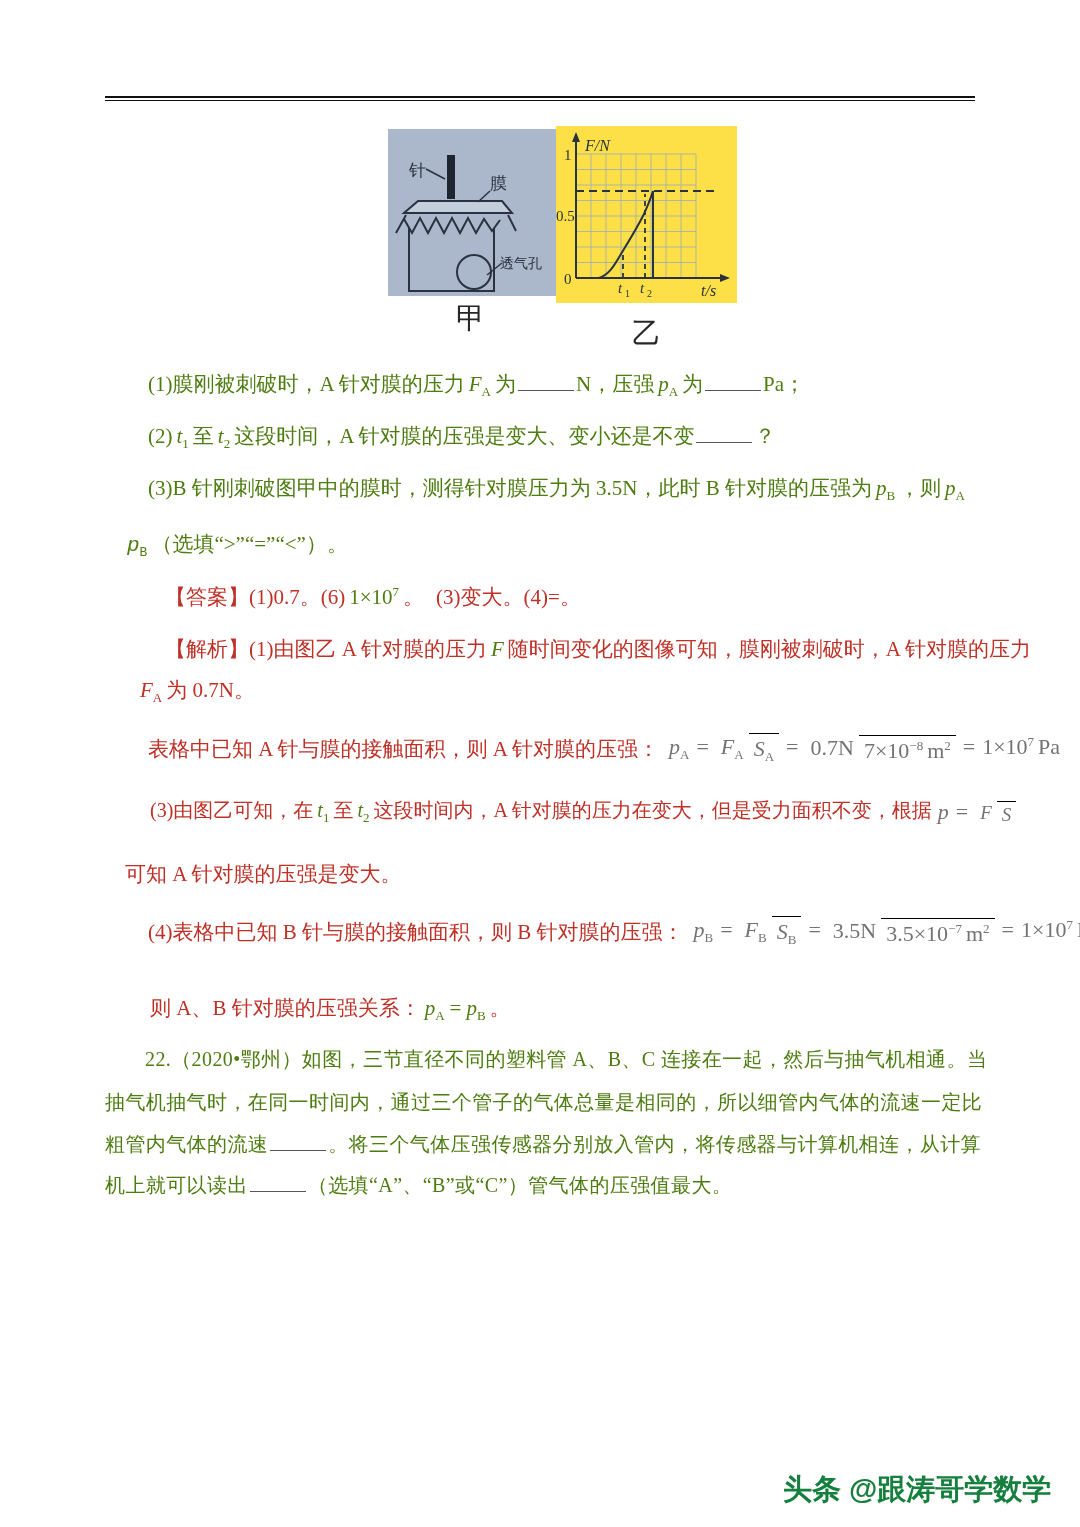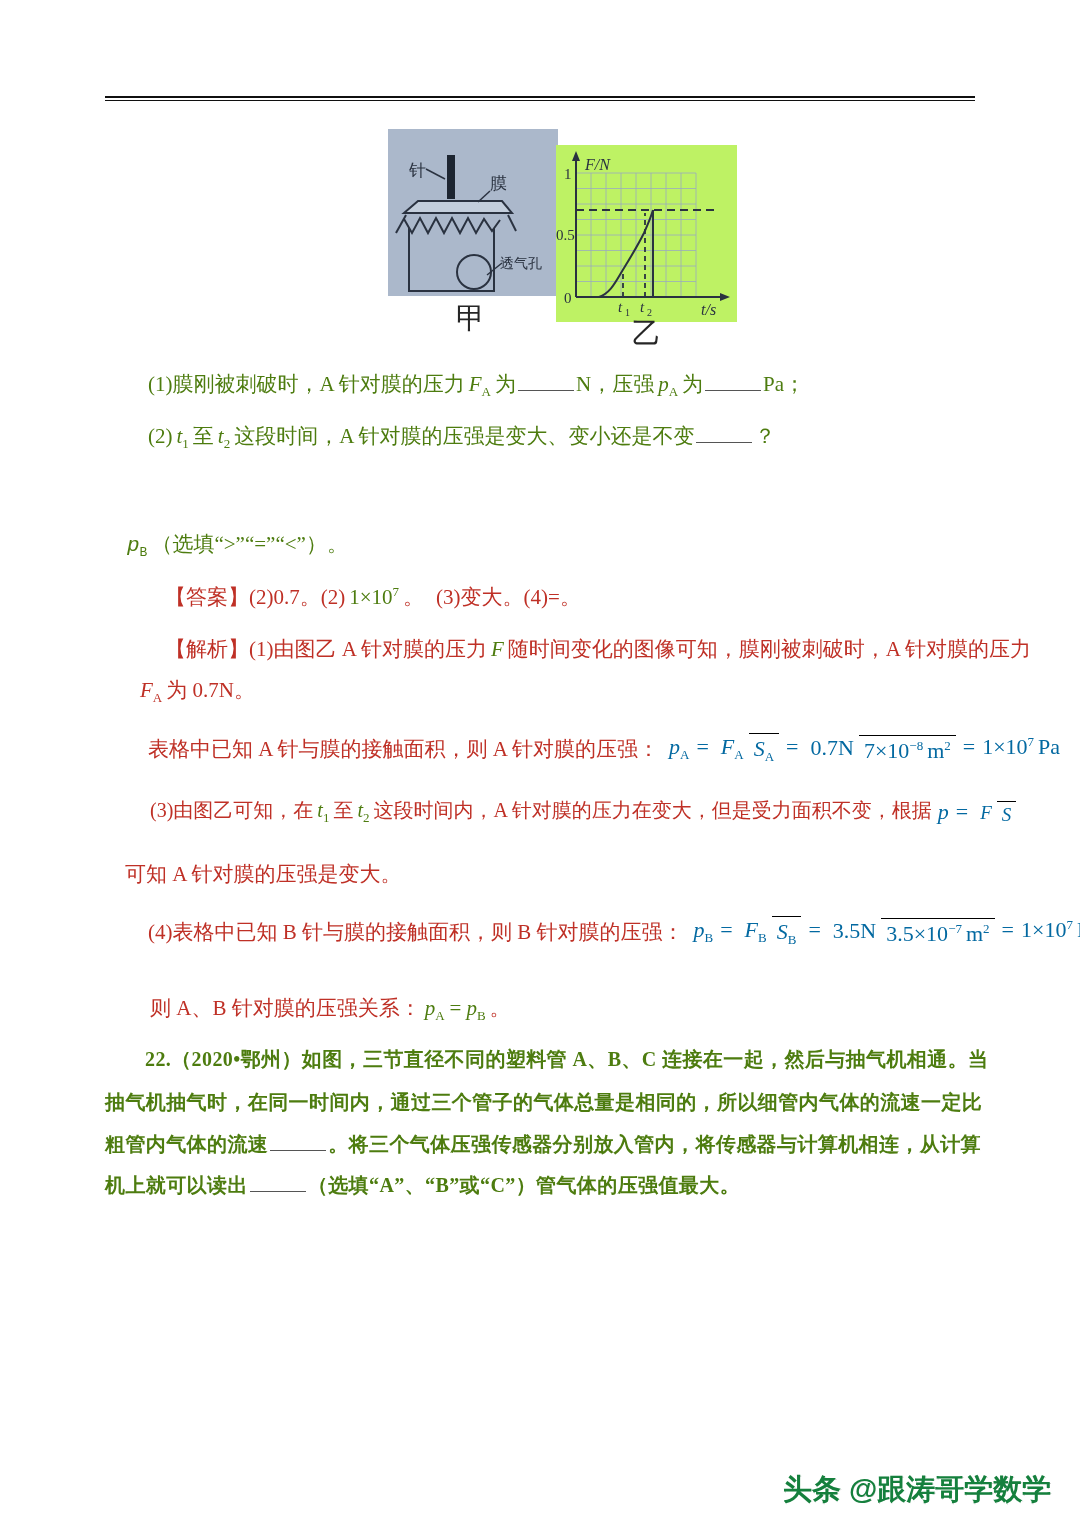--- a/index.html
+++ b/index.html
@@ -2,46 +2,46 @@
 <html><head>
 <meta charset="utf-8">
 <style>
   html,body{margin:0;padding:0;background:#ffffff;}
   #page{position:relative;width:1080px;height:1527px;background:#fff;overflow:hidden;
         font-family:"Liberation Serif","DejaVu Serif",serif;color:#1b1b1b;}
   .rule{position:absolute;left:105px;top:96px;width:870px;height:2px;
         border-top:2px solid #101010;border-bottom:1px solid #101010;}
   .photo{position:absolute;}
   .photo-jia{left:388px;top:129px;width:170px;height:167px;background:#abb8cb;}
-  .photo-yi{left:556px;top:145px;width:181px;height:177px;background:#bef264;}
+  .photo-yi{left:556px;top:126px;width:181px;height:177px;background:#fde047;}
   .caption{position:absolute;font-size:29px;color:#262626;}
   .cap-jia{left:456px;top:299px;}
   .cap-yi{left:632px;top:314px;}
   .line{position:absolute;font-size:21px;white-space:nowrap;}
   .red{color:#bf3026;}
   .blk{color:#4d7c0f;}
   .seg{}
   .m{margin:0 4px;font-family:"Liberation Serif",serif;}
   .m i, .eq i{font-style:italic;}
   .sb{font-size:13px;vertical-align:-5px;font-style:normal;}
   .sp{font-size:13px;vertical-align:8px;font-style:normal;}
   .blank{display:inline-block;width:56px;height:18px;border-bottom:1.3px solid #555;margin:0 2px;}
   .blank-grow{flex:1 1 auto;border-bottom:1.3px solid #8a8a8a;height:1px;align-self:flex-end;margin:0 0 5px 6px;}
   .flexline{display:flex;align-items:baseline;}
   .eqline{display:flex;align-items:center;}
-  .eq{font-size:22px;color:#0369a1;margin-left:10px;white-space:nowrap;}
+  .eq{font-size:22px;color:#737373;margin-left:10px;white-space:nowrap;}
   .op{margin:0 7px;}
   .frac{display:inline-flex;flex-direction:row;align-items:center;vertical-align:middle;
         line-height:1.15;text-align:center;}
   .frac .num{padding:0 5px 2px;}
   .frac .den{border-top:1.6px solid #000;padding:2px 5px 0;}
   .frac-sm{font-size:19px;}
   .ugap{margin-left:4px;}
   .gap{margin-left:12px;}
-  .q22{font-size:20px;letter-spacing:0.4px;font-weight:bold;}
+  .q22{font-size:20px;letter-spacing:0.4px;}
   .vmid{vertical-align:middle;}
   .watermark{position:absolute;left:783px;top:1470px;font-size:29px;font-weight:bold;
              font-family:"Liberation Sans","DejaVu Sans",sans-serif;color:#15803d;
              text-shadow:2px 2px 0 #ffffff,1px 1px 0 #c9c9c9;}
   svg text{font-family:"Liberation Serif","DejaVu Serif",serif;}
 </style>
 </head>
 <body>
 
 <div id="page">
@@ -99,27 +99,31 @@
   <div class="caption cap-yi">乙</div>
 
   <div class="line blk" style="left:148px;top:370px;">
     <span class="seg">(1)膜刚被刺破时，A 针对膜的压力</span><span class="m"><i>F</i><span class="sb">A</span></span><span class="seg">为</span><span class="blank"></span><span class="seg">N，压强</span><span class="m"><i>p</i><span class="sb">A</span></span><span class="seg">为</span><span class="blank"></span><span class="seg">Pa；</span>
   </div>
 
   <div class="line blk" style="left:148px;top:422px;">
     <span class="seg">(2)</span><span class="m"><i>t</i><span class="sb">1</span></span><span class="seg">至</span><span class="m"><i>t</i><span class="sb">2</span></span><span class="seg">这段时间，A 针对膜的压强是变大、变小还是不变</span><span class="blank"></span><span class="seg">？</span>
   </div>
 
+  <div class="line blk flexline" style="left:148px;top:474px;width:814px;">
+    <span><span class="seg">(3)B 针刚刺破图甲中的膜时，测得针对膜压力为 3.5N，此时 B 针对膜的压强为</span><span class="m"><i>p</i><span class="sb">B</span></span><span class="seg">，则</span><span class="m"><i>p</i><span class="sb">A</span></span></span>
+    <span class="blank-grow"></span>
+  </div>
 
   <div class="line blk" style="left:127px;top:530px;">
     <span class="m" style="margin-left:0;font-family:Liberation Mono, monospace;"><i>p</i><span class="sb">B</span></span><span class="seg">（选填“&gt;”“=”“&lt;”）。</span>
   </div>
 
   <div class="line" style="left:165px;top:583px;">
-    <span class="red seg">【答案】(2)0.7。(2)</span><span class="m blk"><span>1×10</span><span class="sp">7</span></span><span class="red seg">。</span><span class="red seg gap">(3)变大。(4)=。</span>
+    <span class="red seg">【答案】(1)0.7。(6)</span><span class="m blk"><span>1×10</span><span class="sp">7</span></span><span class="red seg">。</span><span class="red seg gap">(3)变大。(4)=。</span>
   </div>
 
   <div class="line" style="left:165px;top:635px;">
     <span class="red seg">【解析】(1)由图乙 A 针对膜的压力</span><span class="m blk"><i>F</i></span><span class="red seg">随时间变化的图像可知，膜刚被刺破时，A 针对膜的压力</span>
   </div>
 
   <div class="line" style="left:140px;top:676px;">
     <span class="m red" style="margin-left:0;"><i>F</i><span class="sb">A</span></span><span class="red seg">为 0.7N。</span>
   </div>
 

